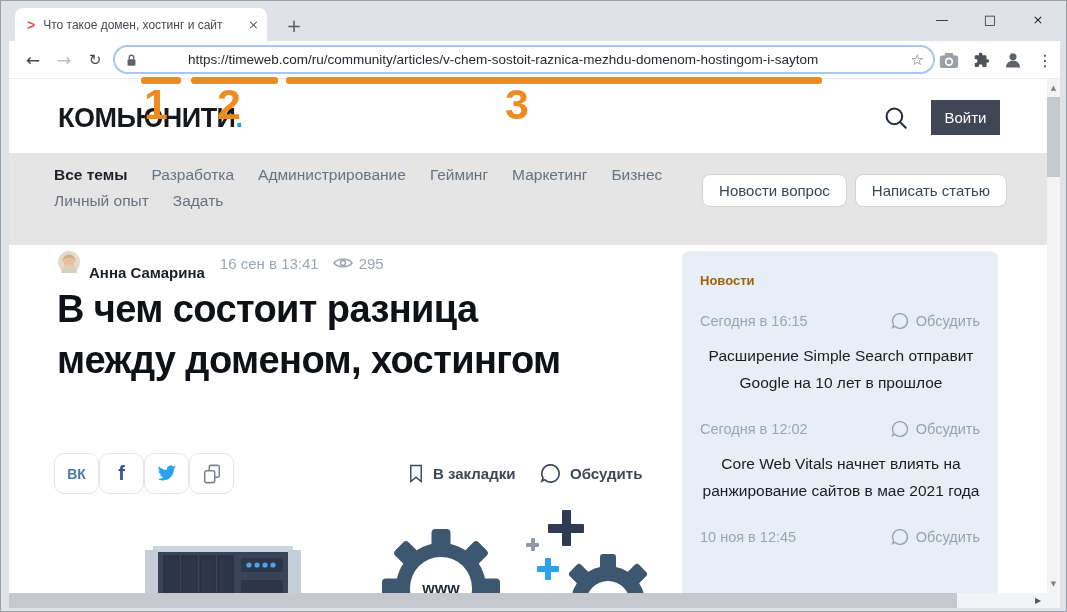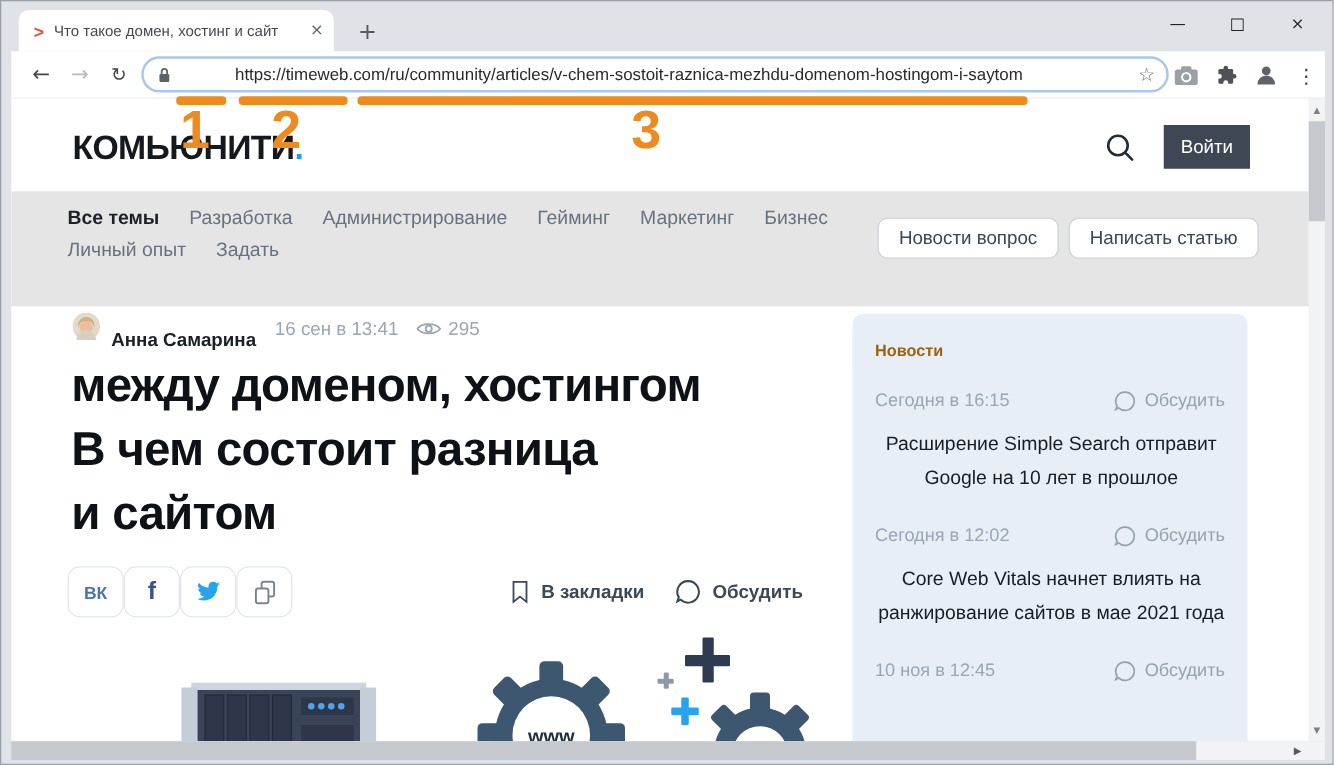--- a/index.html
+++ b/index.html
@@ -203,23 +203,22 @@
         <span class="meta-eye">
           <svg width="20" height="14" viewBox="0 0 22 14">
             <path d="M1 7C5 1.5 17 1.5 21 7 17 12.5 5 12.5 1 7z" fill="none" stroke="#9aa6b2" stroke-width="1.6"></path>
             <circle cx="11" cy="7" r="2.7" fill="none" stroke="#9aa6b2" stroke-width="1.6"></circle>
           </svg>
         </span>
         <span class="meta-views">295</span>
       </div>
 
       <h1 class="article-title" style="margin:0;">
+        <span>В чем состоит разница</span>
         <span>между доменом, хостингом</span>
-        <span>В чем состоит разница</span>
-        <span>и сайтом</span>
       </h1>
 
       <div class="social">
         <div class="social-btn">
           <span class="vk-label">ВК</span>
         </div>
         <div class="social-btn">
           <span class="fb-label">f</span>
         </div>
         <div class="social-btn">

